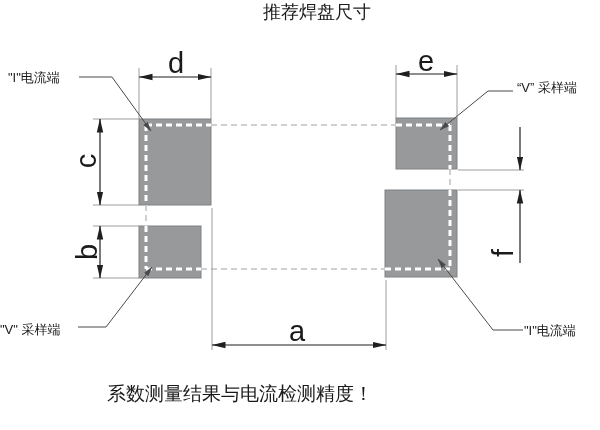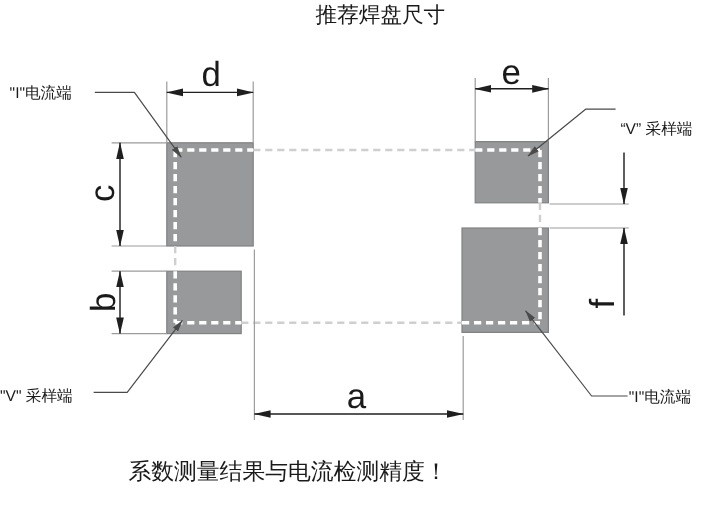--- a/index.html
+++ b/index.html
@@ -6,21 +6,21 @@
   .stage{position:relative;width:600px;height:430px;background:var(--bg,#fff);overflow:hidden;
          font-family:"Liberation Sans","DejaVu Sans",sans-serif;}
   .stage svg{position:absolute;left:0;top:0;}
 
   .title{position:absolute;top:2px;left:0;right:0;text-align:center;
          font-size:18px;line-height:20px;color:var(--text,#1a1a1a);margin-left:34px;}
 
   .pad-label{position:absolute;font-size:13px;line-height:16px;white-space:nowrap;
              color:var(--text,#1a1a1a);}
   .lbl-tl{left:8px;top:70px;}
-  .lbl-tr{left:517px;top:100px;}
+  .lbl-tr{left:517px;top:80px;}
   .lbl-bl{left:0px;top:322px;}
   .lbl-br{left:524px;top:323px;}
 
   .dim-letter{position:absolute;width:40px;height:34px;line-height:34px;text-align:center;
               font-size:29px;color:var(--text,#1a1a1a);}
   .rot{transform:rotate(-90deg);}
   .dl-d{left:156px;top:46px;}
   .dl-e{left:406px;top:44px;}
   .dl-a{left:277px;top:314px;}
   .dl-c{left:66px;top:144px;}

